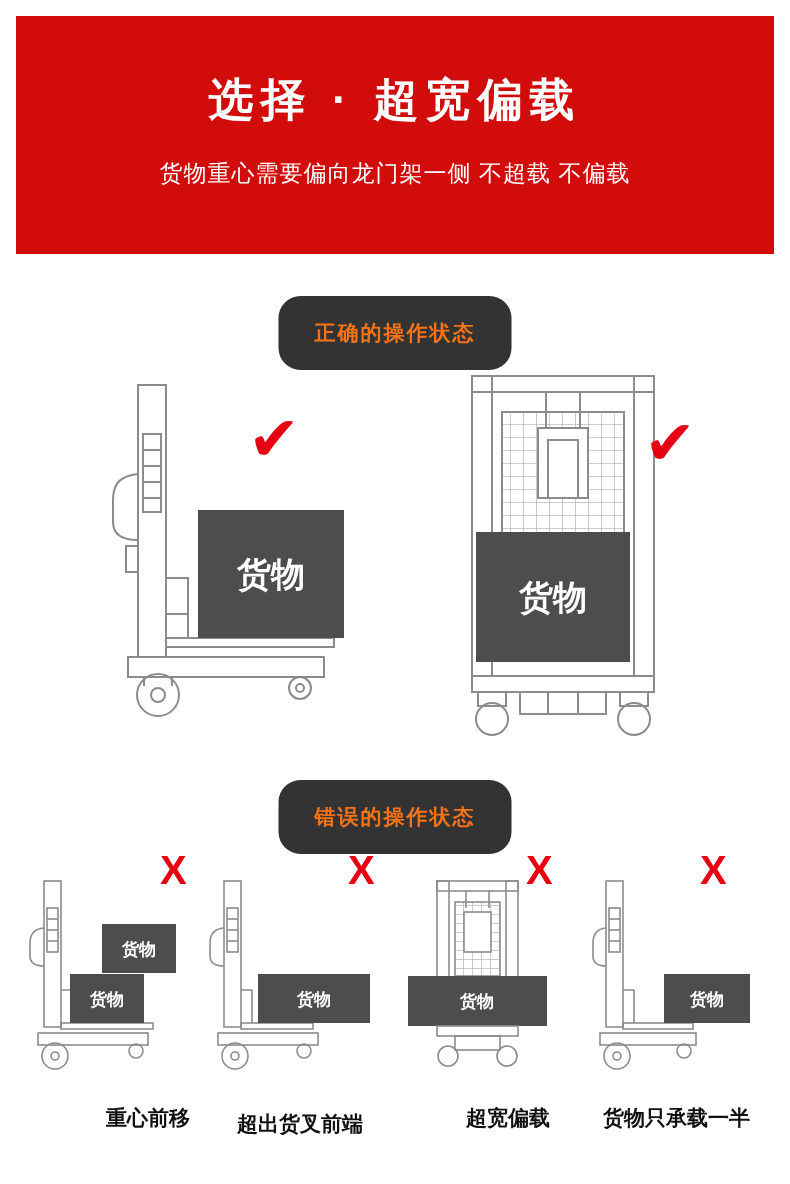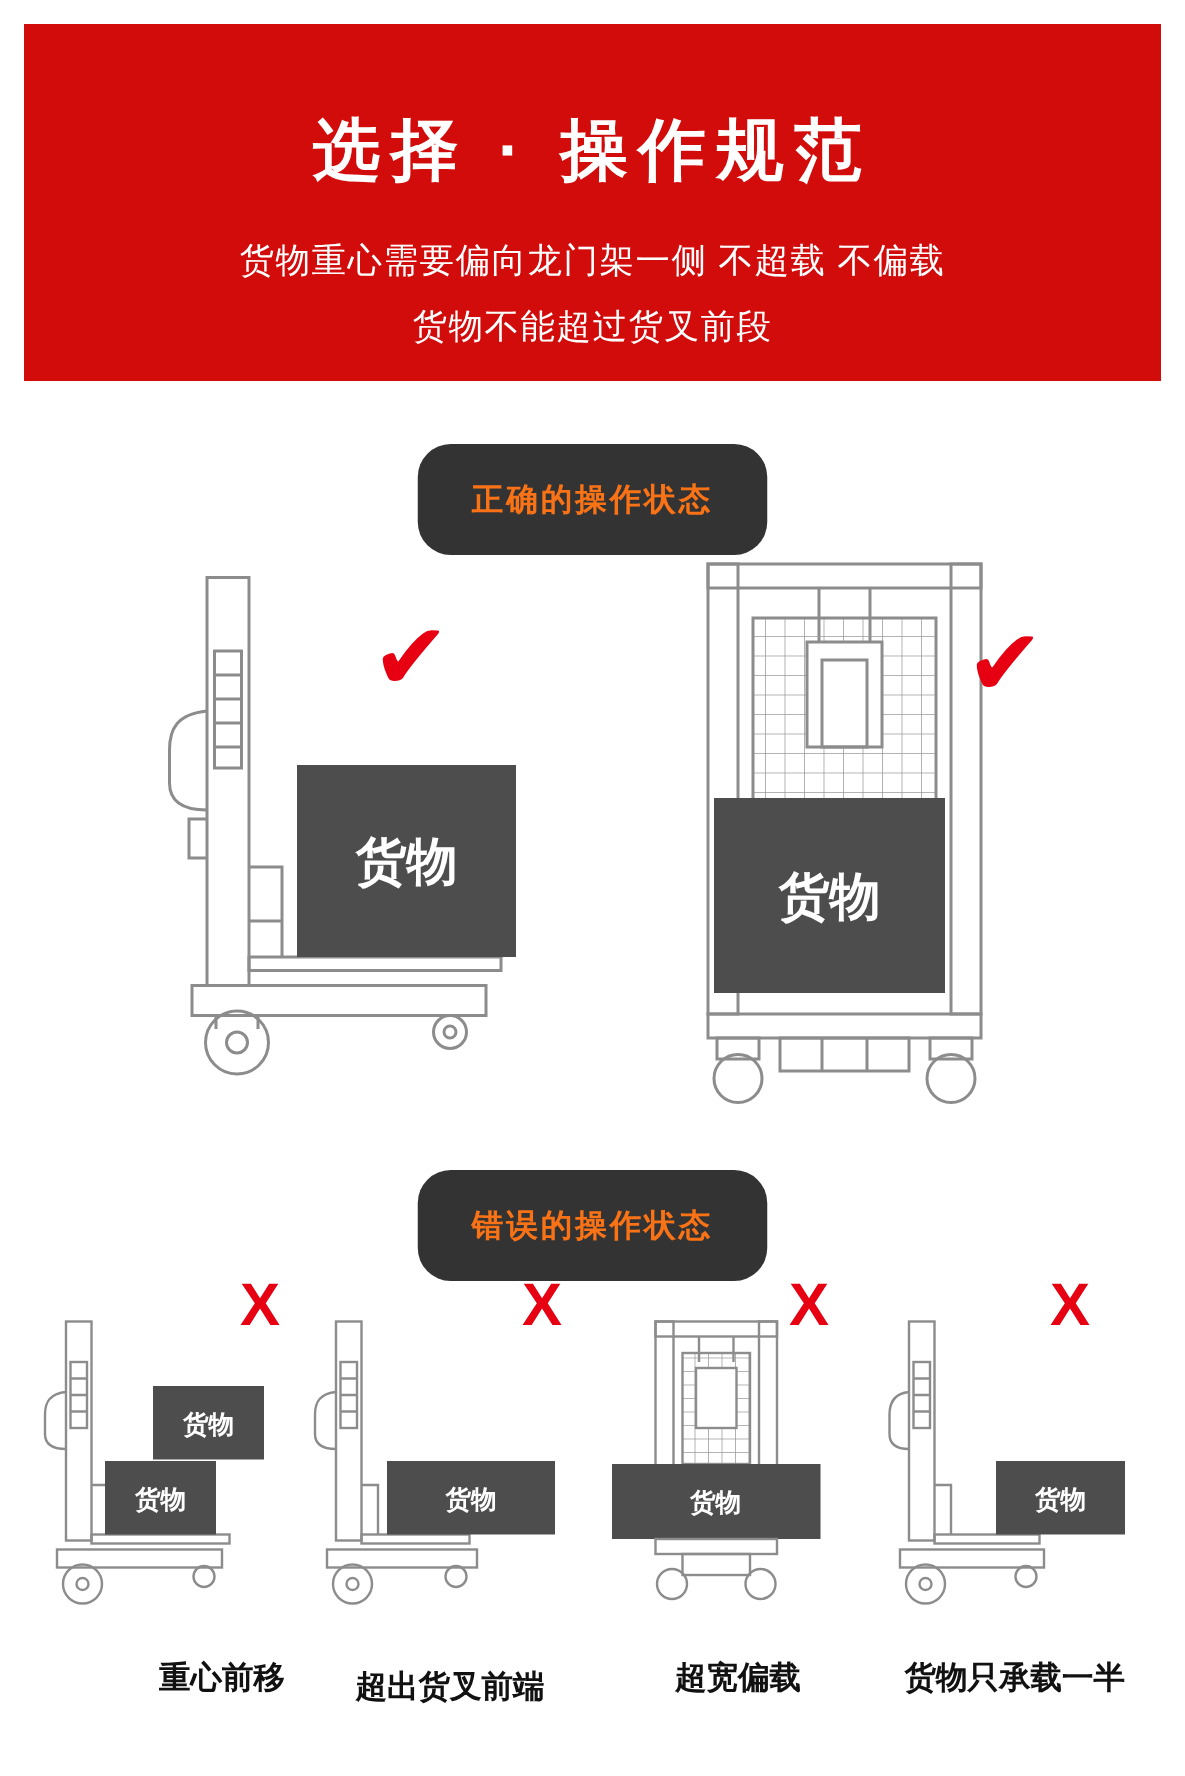--- a/index.html
+++ b/index.html
@@ -40,23 +40,22 @@
   svg { display: block; }
   svg text {
     font-family: "Liberation Sans", "DejaVu Sans", sans-serif;
     font-weight: bold; fill: #ffffff; text-anchor: middle;
   }
 </style>
 </head>
 <body>
 
 <div class="abs banner">
-  <div class="banner-title">选择 · 操作规范</div>
+  <div class="banner-title">选择 · 超宽偏载</div>
   <div class="banner-sub">货物重心需要偏向龙门架一侧 不超载 不偏载</div>
-  <div class="banner-sub banner-sub2">货物不能超过货叉前段</div>
 </div>
 
 <div class="abs badge-wrap" style="top:296px;">
   <div class="badge">正确的操作状态</div>
 </div>
 
 <svg class="abs" style="left:108px; top:382px;" width="250" height="345" viewBox="0 0 250 345">
   <g fill="none" stroke="#8c8c8c" stroke-width="2">
     <rect x="30" y="3" width="28" height="272"></rect>
     <rect x="35" y="52" width="18" height="78"></rect>
@@ -203,14 +202,14 @@
     <circle cx="25" cy="178" r="13"></circle>
     <circle cx="25" cy="178" r="4"></circle>
     <circle cx="92" cy="173" r="7"></circle>
   </g>
   <rect x="72" y="96" width="86" height="49" fill="#4d4d4d"></rect>
   <text x="115" y="127" font-size="17">货物</text>
 </svg>
 
 <div class="abs caption" style="left:30px;  top:1104px; width:160px;">重心前移</div>
 <div class="abs caption" style="left:203px; top:1110px; width:160px;">超出货叉前端</div>
-<div class="abs caption" style="left:374px; top:1104px; width:160px;">超宽偏载</div>
+<div class="abs caption" style="left:390px; top:1104px; width:160px;">超宽偏载</div>
 <div class="abs caption" style="left:580px; top:1104px; width:170px;">货物只承载一半</div>
 
 </body></html>

